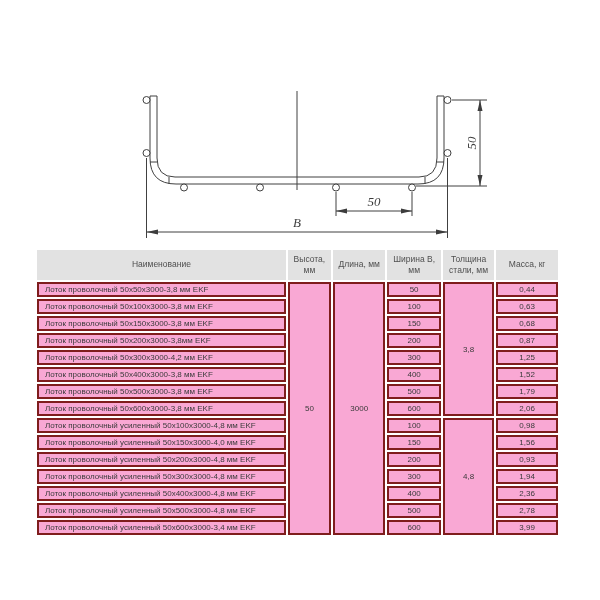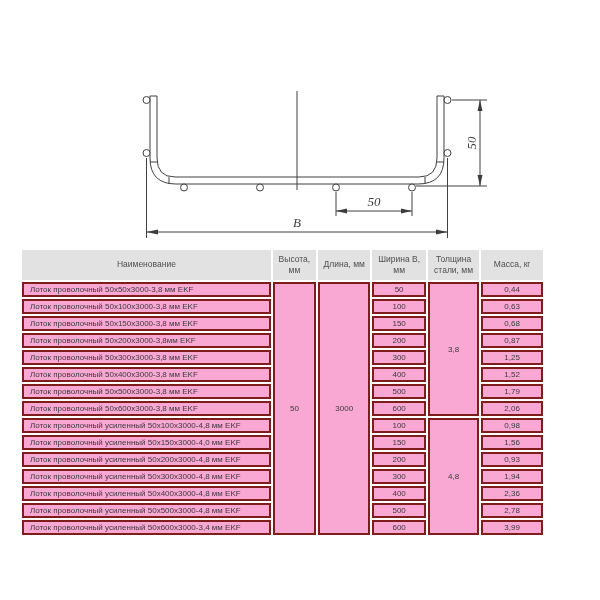--- a/index.html
+++ b/index.html
@@ -7,21 +7,21 @@
     position:relative;width:600px;height:600px;background:#ffffff;overflow:hidden;
     font-family:"Liberation Sans",sans-serif;
     border-radius:26px;
   }
   .diagram-svg{position:absolute;left:0;top:0;}
   .dim-label{
     font-family:"Liberation Serif",serif;
     font-style:italic;font-size:13px;fill:#3c3c3c;
   }
   table.spec{
-    position:absolute;left:20px;top:248px;width:525px;
+    position:absolute;left:35px;top:248px;width:525px;
     border-collapse:separate;border-spacing:2px;table-layout:fixed;
   }
   table.spec th{
     background:#e2e2e2;color:#4f4f4f;font-weight:normal;
     font-size:8.5px;line-height:1.3;text-align:center;vertical-align:middle;
     height:28px;padding:1px 2px;
   }
   table.spec td{
     border:2px solid #7f1d1d;background:#f9a8d4;color:#3a3a3a;
     font-size:8px;line-height:9px;padding:1px 6px;height:9px;
@@ -123,21 +123,21 @@
         <td class="name">Лоток проволочный 50х150х3000-3,8 мм EKF</td>
         <td>150</td>
         <td>0,68</td>
       </tr>
       <tr>
         <td class="name">Лоток проволочный 50х200х3000-3,8мм EKF</td>
         <td>200</td>
         <td>0,87</td>
       </tr>
       <tr>
-        <td class="name">Лоток проволочный 50х300х3000-3,8 мм EKF</td>
+        <td class="name">Лоток проволочный 50х300х3000-4,2 мм EKF</td>
         <td>300</td>
         <td>1,25</td>
       </tr>
       <tr>
         <td class="name">Лоток проволочный 50х400х3000-3,8 мм EKF</td>
         <td>400</td>
         <td>1,52</td>
       </tr>
       <tr>
         <td class="name">Лоток проволочный 50х500х3000-3,8 мм EKF</td>

